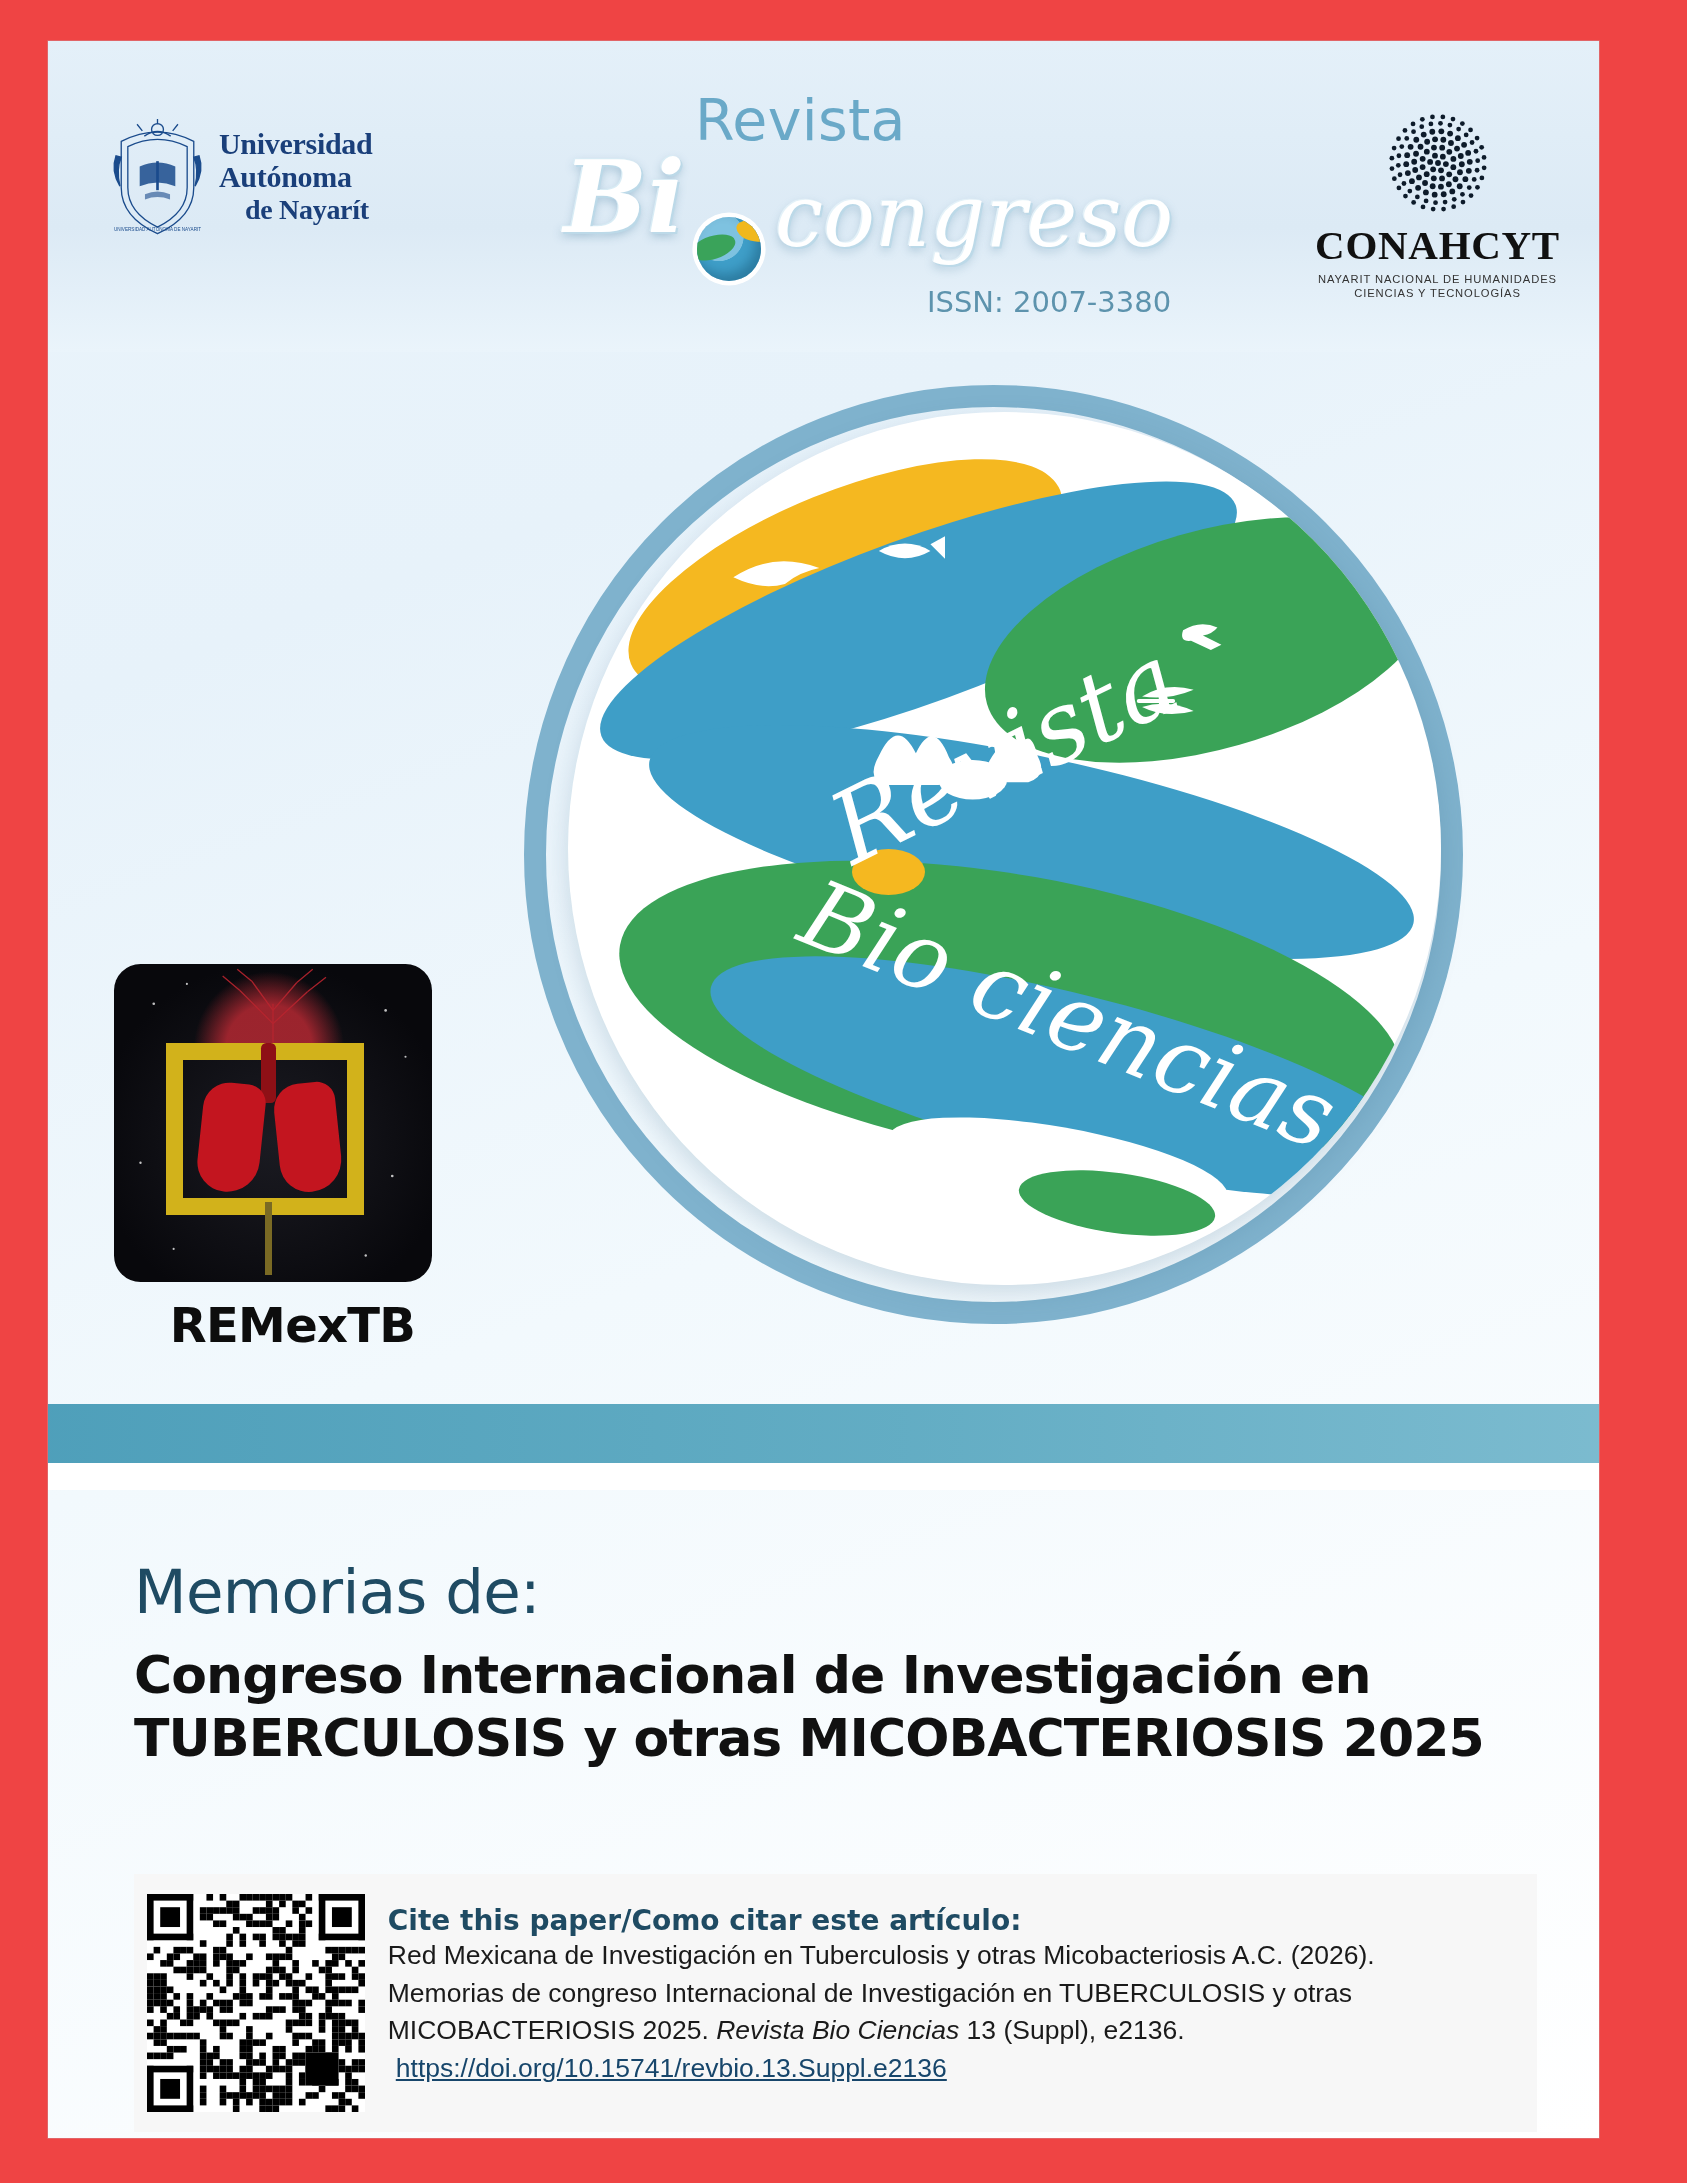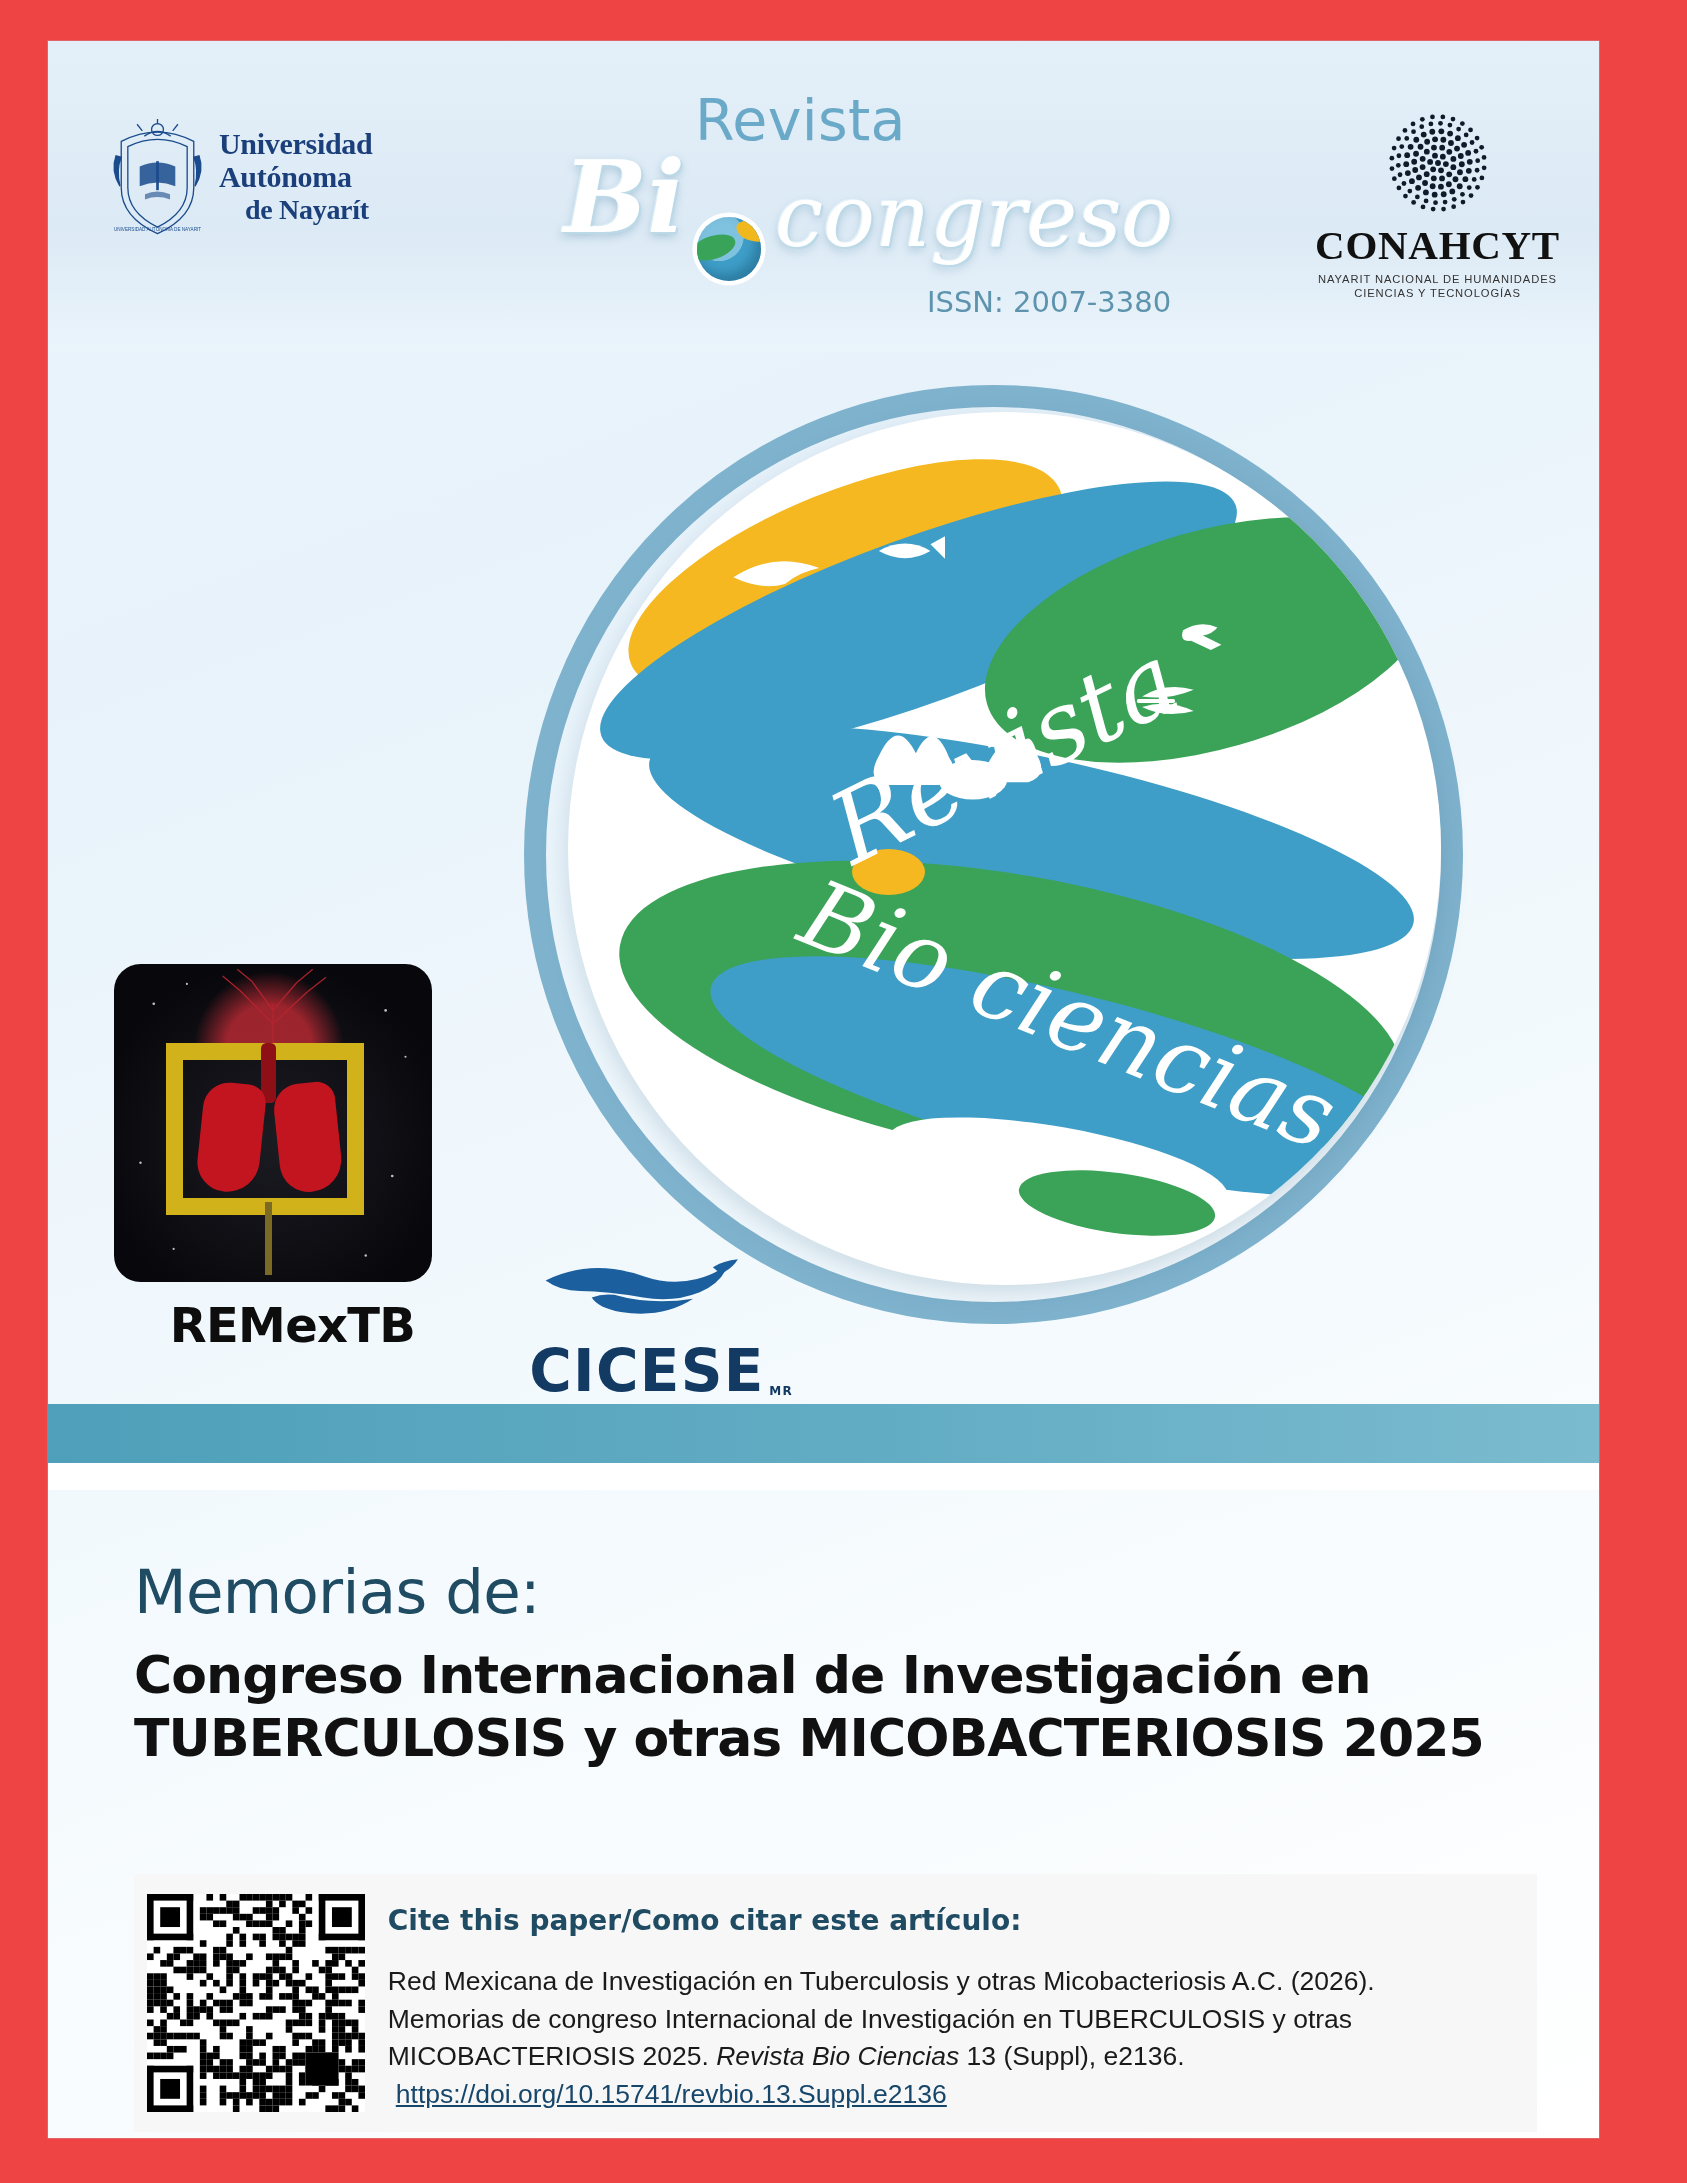--- a/index.html
+++ b/index.html
@@ -455,21 +455,21 @@
     flex: 0 0 auto;
   }
   .cite-body {
     padding: 30px 26.5px 0 6.6px;
   }
   .cite-title {
     color: #1f4b63;
     font-weight: bold;
     font-size: 28px;
     font-family: "DejaVu Sans", sans-serif;
-    margin-bottom: 26px;
+    margin-bottom: 0;
   }
   .cite-text {
     font-size: 26.5px;
     line-height: 1.42;
     color: #1a1a1a;
     font-family: "Liberation Sans", sans-serif;
     max-width: 1085px;
   }
   .cite-text .ital { font-style: italic; }
   .cite-doi {
@@ -707,35 +707,20 @@
         <div class="lungs">
           <div class="trachea"></div>
           <div class="lung-l"></div>
           <div class="lung-r"></div>
         </div>
         <div class="stem"></div>
       </div>
       <div class="remextb-label">REMexTB</div>
     </div>
 
-    <div class="cicese">
-      <div class="cicese-bird">
-        <svg viewBox="0 0 320 120" width="212" height="79" aria-hidden="true">
-          <g fill="#1b5f9e">
-            <path d="M6 34 q70 -34 150 -6 q40 14 80 4 q30 -8 48 -24 q-10 30 -44 44 q-40 16 -86 8 q-54 -10 -96 -10 q-30 0 -52 -16 z"></path>
-            <path d="M110 56 q56 16 120 6 q-46 30 -110 20 q-34 -6 -44 -22 q16 -6 34 -4 z"></path>
-            <path d="M260 14 q16 -10 38 -12 q-8 14 -26 22 z"></path>
-            <circle cx="286" cy="8" r="3" fill="#1b5f9e"></circle>
-          </g>
-        </svg>
-      </div>
-      <div class="cicese-label">
-        <span>CICESE</span><span class="cicese-tm">MR</span>
-      </div>
-    </div>
 
     <div class="teal-strip">
       <div class="teal-strip-right"></div>
     </div>
     <div class="hero-fade"></div>
 
     <div class="titles">
       <div class="memorias">Memorias de:</div>
       <div class="congress">
         <div>Congreso Internacional de Investigación en</div>

